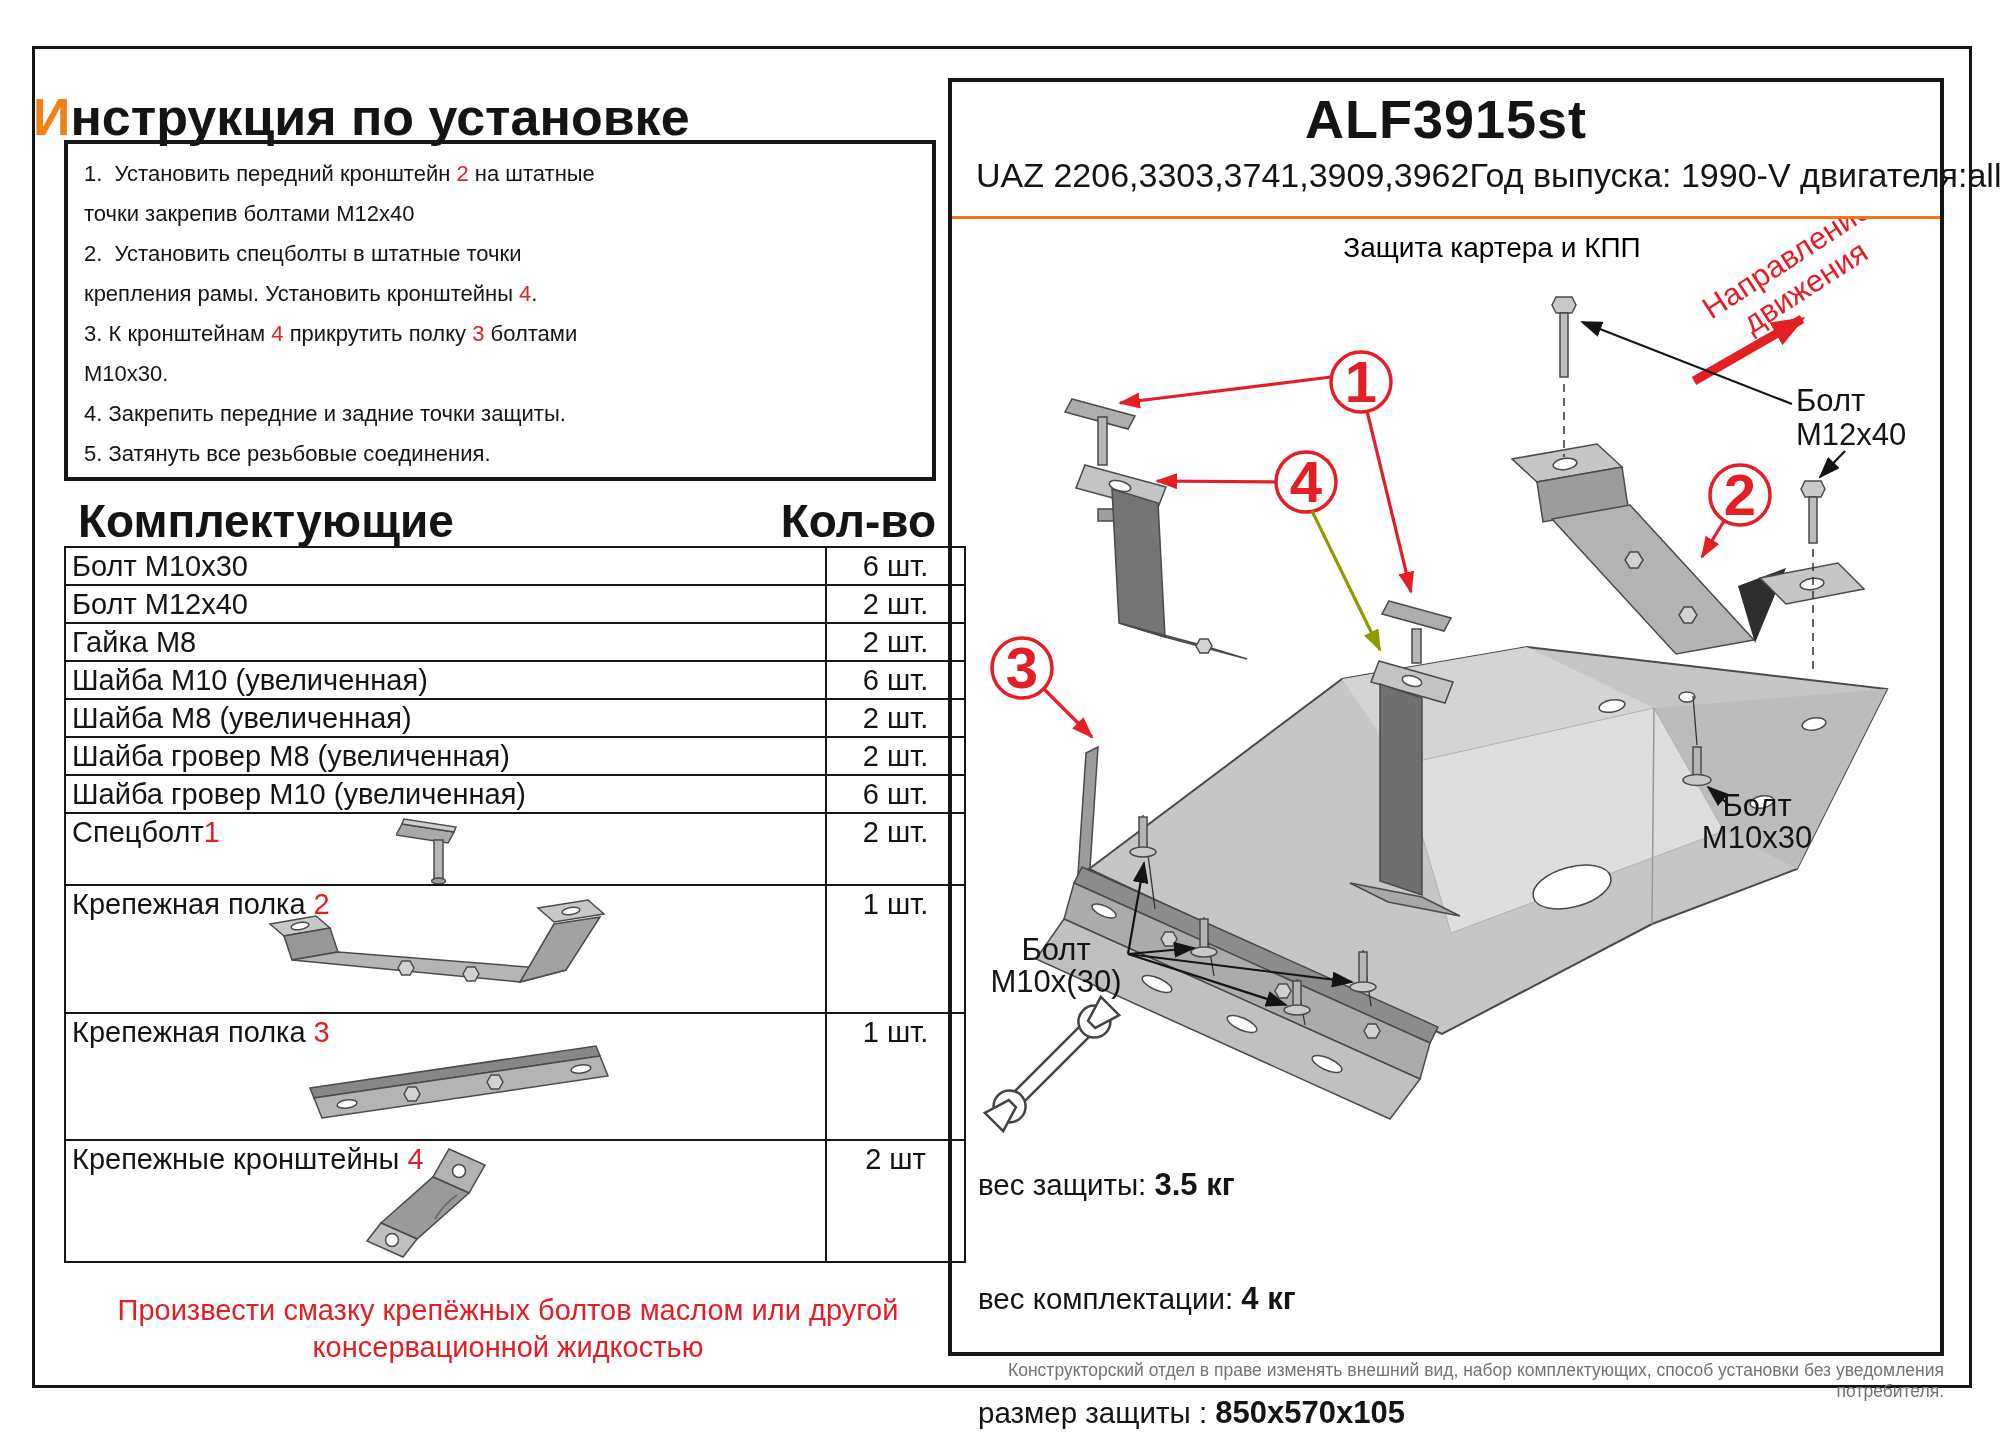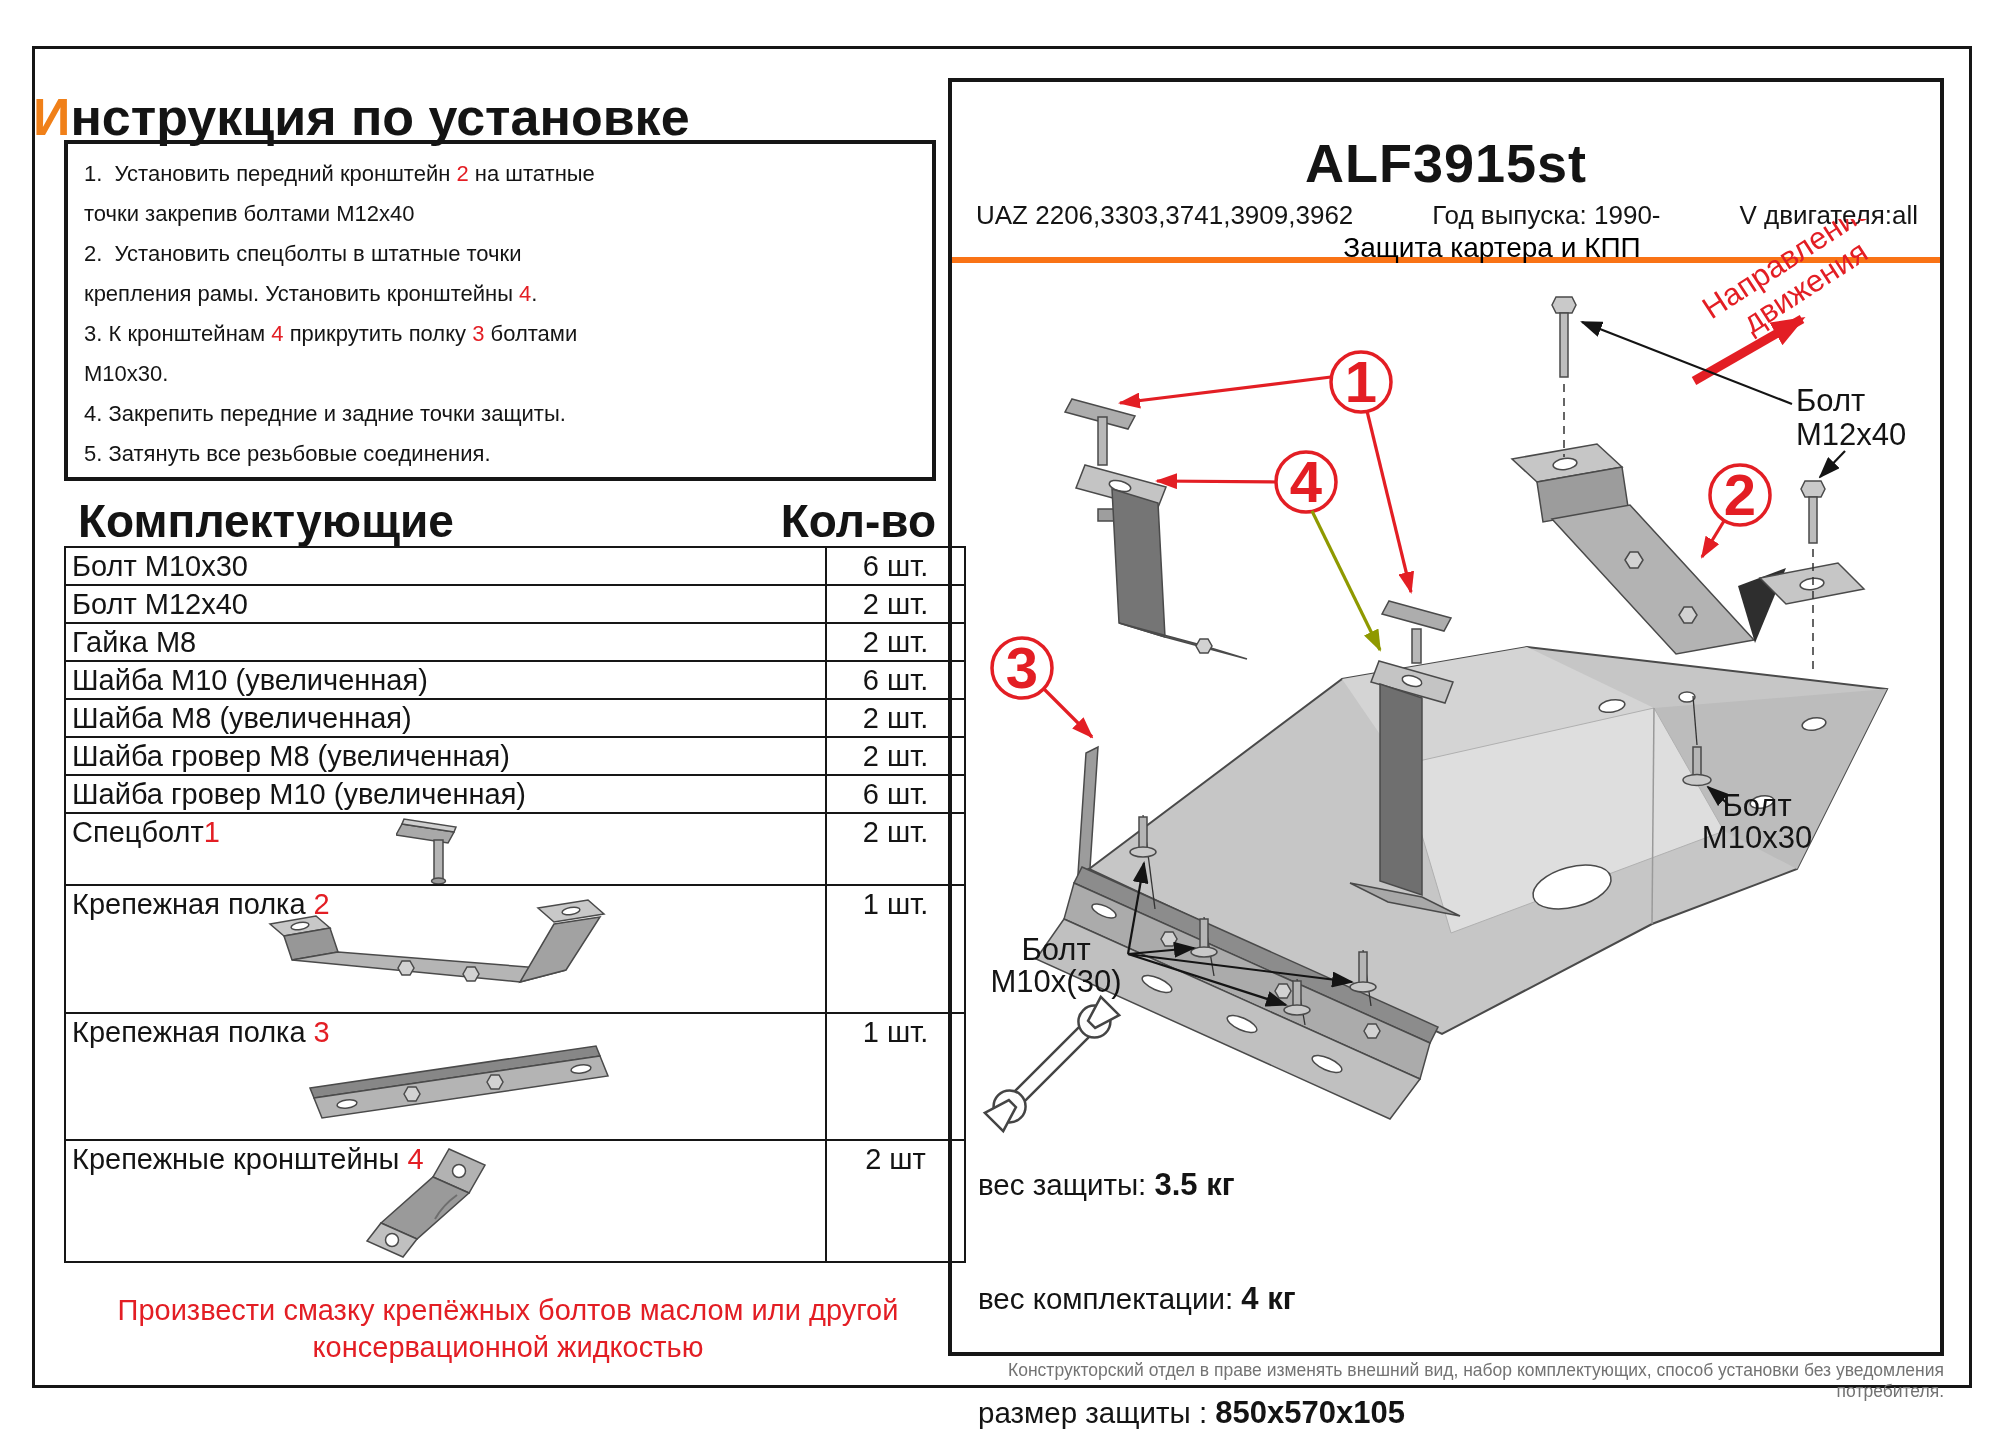--- a/index.html
+++ b/index.html
@@ -21,23 +21,23 @@
   .part-img{position:absolute;display:block;}
   .part-img svg{width:100%;height:100%;display:block;}
   .img-specbolt{left:330px;top:2px;width:90px;height:68px;}
   .img-shelf2{left:200px;top:4px;width:345px;height:120px;}
   .img-shelf3{left:240px;top:4px;width:315px;height:102px;}
   .img-bracket4{left:295px;top:2px;width:145px;height:116px;}
   .red-note{position:absolute;left:72px;top:1292px;width:872px;text-align:center;color:#e31e24;font-size:29px;line-height:37px;}
 
   
   .right-panel{position:absolute;left:948px;top:78px;width:996px;height:1278px;border:4px solid #161616;box-sizing:border-box;}
-  .panel-header{position:absolute;left:0;top:0;width:100%;height:137px;border-bottom:6px solid #f97316;box-sizing:border-box;margin-top:44px;}
+  .panel-header{position:absolute;left:0;top:0;width:100%;height:137px;border-bottom:3px solid #f97316;box-sizing:border-box;}
   .panel-title{margin-top:6px;text-align:center;font-size:54px;font-weight:bold;letter-spacing:1px;}
-  .panel-info{display:flex;justify-content:space-between;align-items:baseline;padding:6px 22px 0 24px;font-size:26px;white-space:nowrap;}
+  .panel-info{display:flex;justify-content:space-between;align-items:baseline;padding:6px 22px 0 24px;font-size:34px;white-space:nowrap;}
   .diagram{position:absolute;left:0;top:137px;width:988px;height:1134px;}
   .specs{position:absolute;left:26px;top:1008px;font-size:29.5px;line-height:38px;white-space:pre;}
   .specs b{font-weight:bold;font-size:31px;}
   .panel-footer{position:absolute;left:948px;top:1360px;width:996px;text-align:right;font-size:17.5px;color:#737373;}
 
   
   .metal-stroke{stroke:#4a4a4a;stroke-width:1.5;}
   text.dlabel{font-size:31px;fill:#141414;}
   text.callout-num{font-size:58px;font-weight:bold;fill:#e31e24;text-anchor:middle;}
 </style>

